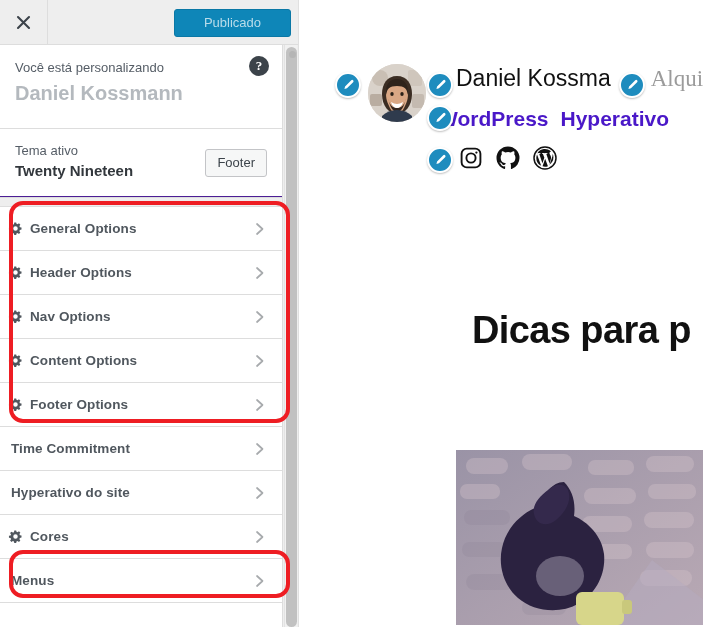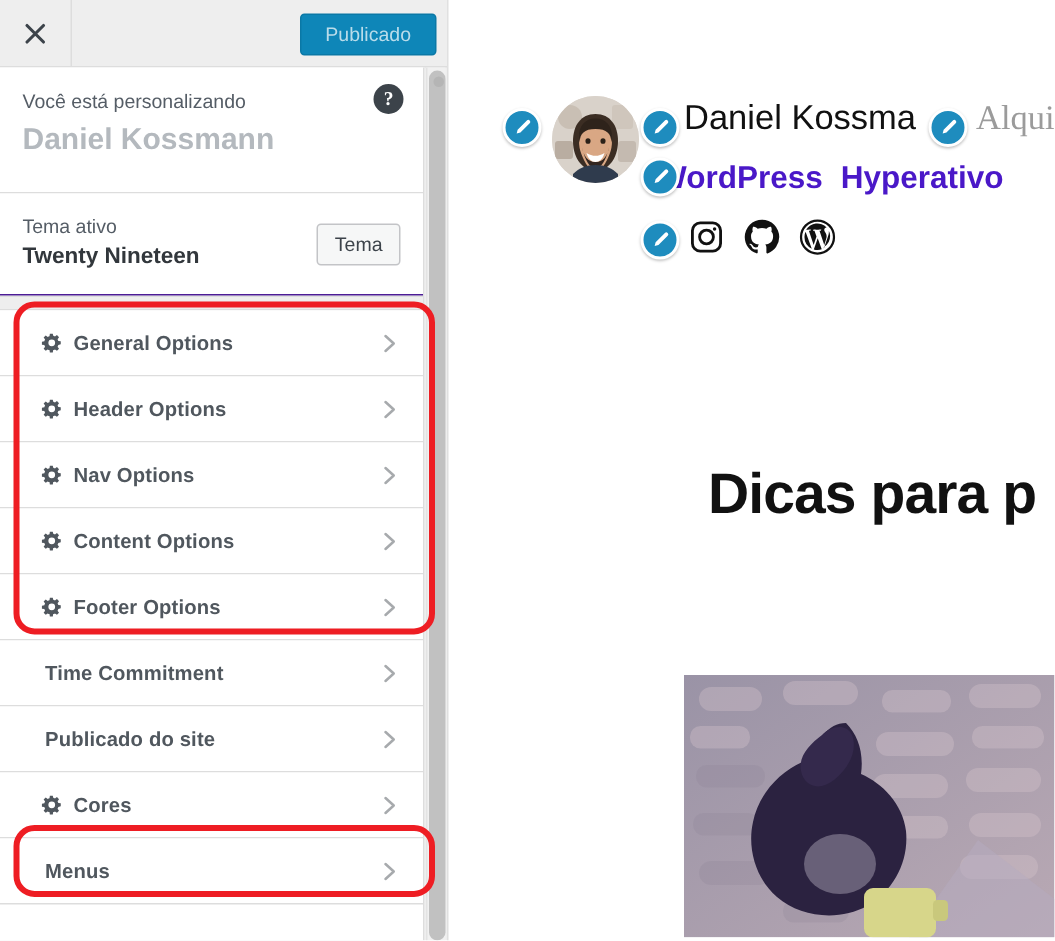--- a/index.html
+++ b/index.html
@@ -54,21 +54,21 @@
     justify-content: center;
     cursor: pointer;
     background: #eeeeee;
   }
   .cz-close svg { display:block; }
   .cz-publish {
     position: absolute;
     right: 9px;
     top: 9px;
     height: 28px;
-    padding: 0 16px;
+    padding: 0 29px;
     background: #0e86b8;
     border: 1px solid #0a78a6;
     border-radius: 3px;
     color: #b9dcea;
     font-size: 13px;
     line-height: 26px;
     box-sizing: border-box;
     cursor: default;
     white-space: nowrap;
     font-family: "Liberation Sans", sans-serif;
@@ -174,21 +174,21 @@
 
   .cz-list {
     background: #fff;
   }
   .cz-item {
     position: relative;
     height: 44px;
     border-bottom: 1px solid #ddd;
     display: flex;
     align-items: center;
-    padding-left: 27px;
+    padding-left: 8px;
     box-sizing: border-box;
     cursor: pointer;
     background: #fff;
   }
   .cz-item-icon {
     width: 18px;
     height: 14px;
     margin-right: 4px;
     display: flex;
     align-items: center;
@@ -404,21 +404,21 @@
 
       <div class="cz-info">
         <div class="cz-info-label">Você está personalizando</div>
         <div class="cz-info-title">Daniel Kossmann</div>
         <div class="cz-help">?</div>
       </div>
 
       <div class="cz-theme">
         <div class="cz-theme-label">Tema ativo</div>
         <div class="cz-theme-name">Twenty Nineteen</div>
-        <button class="cz-change">Tema</button>
+        <button class="cz-change">Footer</button>
       </div>
 
       <div class="cz-gap"></div>
 
       <div class="cz-list">
 
         <div class="cz-item">
           <span class="cz-item-icon">
             <svg width="15" height="15" viewBox="0 0 20 20">
                 <path fill="#50575e" d="M18 11.3v-2.6l-2.2-.36a5.9 5.9 0 0 0-.63-1.52l1.3-1.82-1.84-1.84-1.82 1.3a5.9 5.9 0 0 0-1.52-.63L10.93 2h-2.6l-.36 2.2c-.54.14-1.05.35-1.52.63L4.63 3.53 2.79 5.37l1.3 1.82c-.28.47-.49.98-.63 1.52L1.26 9.07v2.6l2.2.36c.14.54.35 1.05.63 1.52l-1.3 1.82 1.84 1.84 1.82-1.3c.47.28.98.49 1.52.63l.36 2.2h2.6l.36-2.2a5.9 5.9 0 0 0 1.52-.63l1.82 1.3 1.84-1.84-1.3-1.82c.28-.47.49-.98.63-1.52L18 11.3zM10 13a3 3 0 1 1 0-6 3 3 0 0 1 0 6z"></path>
@@ -492,21 +492,21 @@
         <div class="cz-item no-icon">
           <span class="cz-item-label">Time Commitment</span>
           <span class="cz-chevron">
             <svg width="12" height="16" viewBox="0 0 12 16">
                 <path d="M3 3 L8.5 8 L3 13" stroke="#a7aaad" stroke-width="1.7" fill="none" stroke-linecap="round" stroke-linejoin="round"></path>
               </svg>
           </span>
         </div>
 
         <div class="cz-item no-icon">
-          <span class="cz-item-label">Publicado do site</span>
+          <span class="cz-item-label">Hyperativo do site</span>
           <span class="cz-chevron">
             <svg width="12" height="16" viewBox="0 0 12 16">
                 <path d="M3 3 L8.5 8 L3 13" stroke="#a7aaad" stroke-width="1.7" fill="none" stroke-linecap="round" stroke-linejoin="round"></path>
               </svg>
           </span>
         </div>
 
         <div class="cz-item">
           <span class="cz-item-icon">
             <svg width="15" height="15" viewBox="0 0 20 20">

